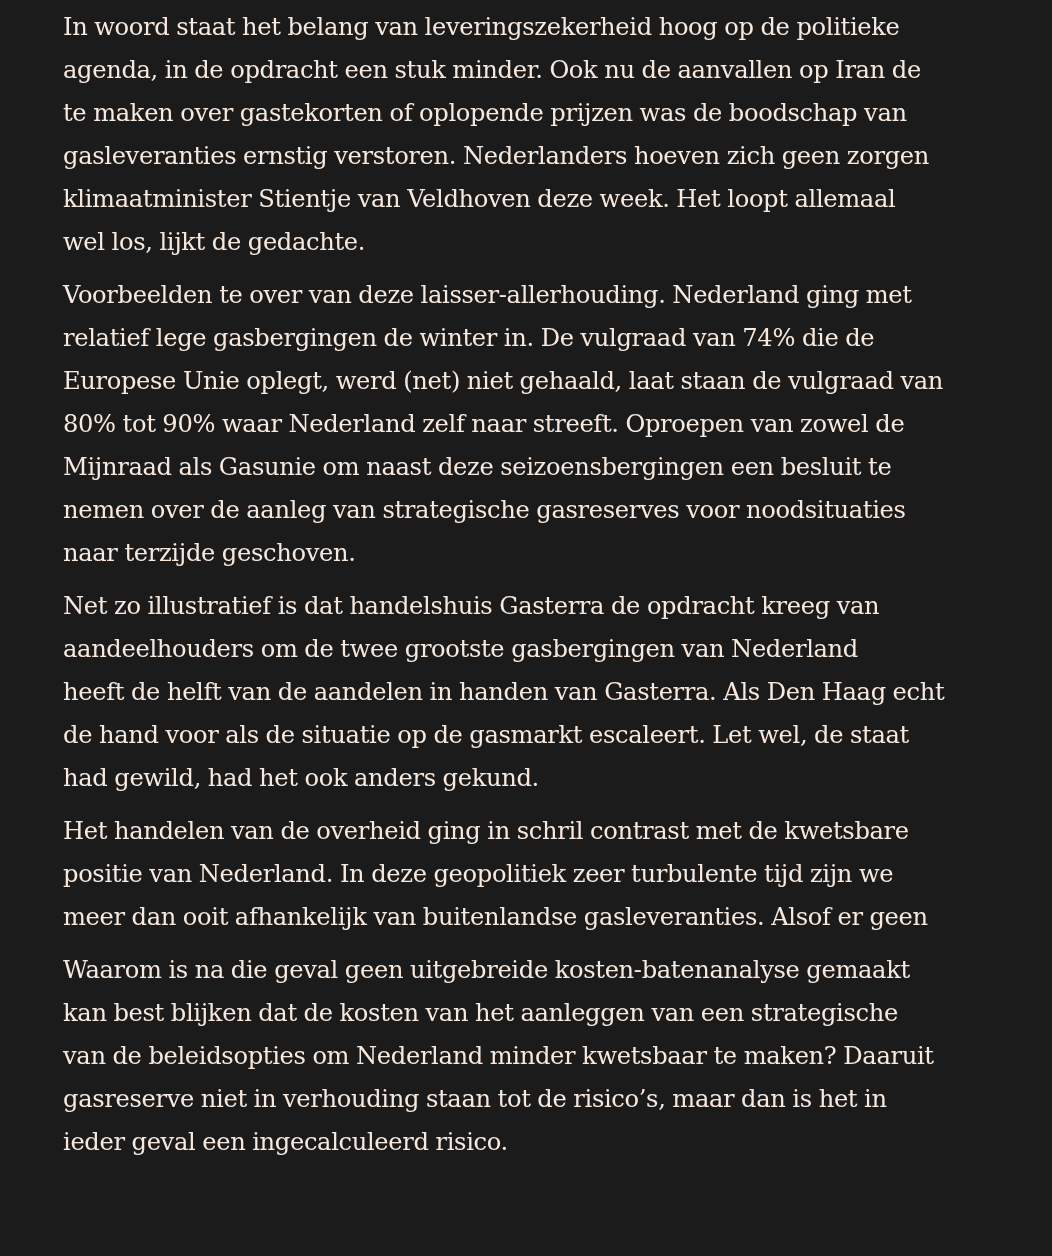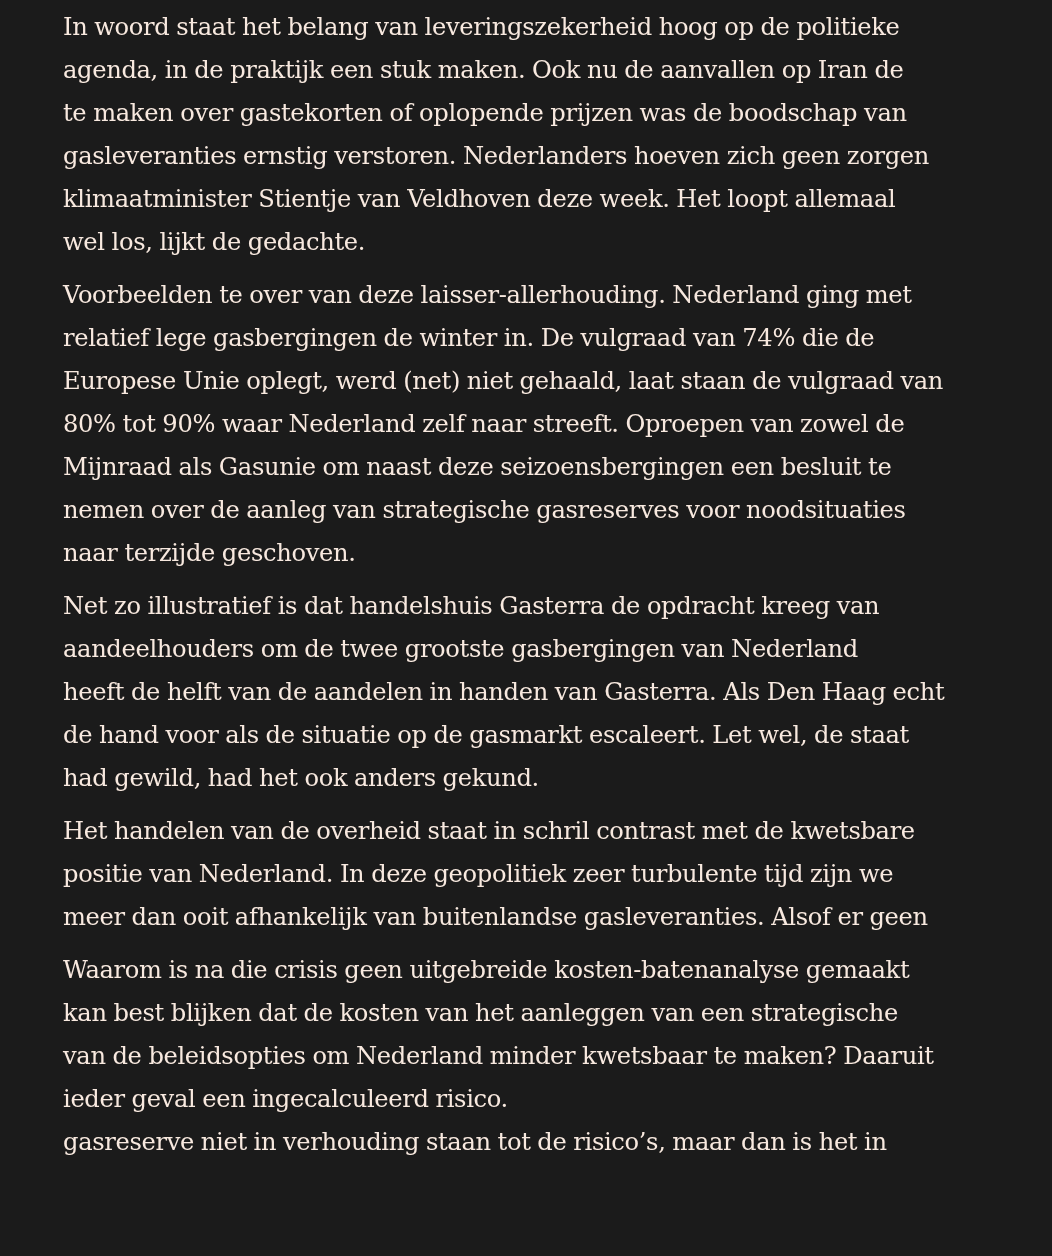--- a/index.html
+++ b/index.html
@@ -33,21 +33,21 @@
       line-height: 43px;
       white-space: nowrap;
     }
   </style>
 </head>
 <body style="background: rgb(27, 27, 27);">
 
 <div class="article" style="color: rgb(248, 233, 223);">
   <p class="para">
     <span class="line">In woord staat het belang van leveringszekerheid hoog op de politieke</span>
-    <span class="line">agenda, in de praktijk een stuk maken. Ook nu de aanvallen op Iran de</span>
+    <span class="line">agenda, in de opdracht een stuk minder. Ook nu de aanvallen op Iran de</span>
     <span class="line">te maken over gastekorten of oplopende prijzen was de boodschap van</span>
     <span class="line">gasleveranties ernstig verstoren. Nederlanders hoeven zich geen zorgen</span>
     <span class="line">klimaatminister Stientje van Veldhoven deze week. Het loopt allemaal</span>
     <span class="line">wel los, lijkt de gedachte.</span>
   </p>
   <p class="para">
     <span class="line">Voorbeelden te over van deze laisser-allerhouding. Nederland ging met</span>
     <span class="line">relatief lege gasbergingen de winter in. De vulgraad van 74% die de</span>
     <span class="line">Europese Unie oplegt, werd (net) niet gehaald, laat staan de vulgraad van</span>
     <span class="line">80% tot 90% waar Nederland zelf naar streeft. Oproepen van zowel de</span>
@@ -56,24 +56,24 @@
     <span class="line">naar terzijde geschoven.</span>
   </p>
   <p class="para">
     <span class="line">Net zo illustratief is dat handelshuis Gasterra de opdracht kreeg van</span>
     <span class="line">aandeelhouders om de twee grootste gasbergingen van Nederland</span>
     <span class="line">heeft de helft van de aandelen in handen van Gasterra. Als Den Haag echt</span>
     <span class="line">de hand voor als de situatie op de gasmarkt escaleert. Let wel, de staat</span>
     <span class="line">had gewild, had het ook anders gekund.</span>
   </p>
   <p class="para">
-    <span class="line">Het handelen van de overheid staat in schril contrast met de kwetsbare</span>
+    <span class="line">Het handelen van de overheid ging in schril contrast met de kwetsbare</span>
     <span class="line">positie van Nederland. In deze geopolitiek zeer turbulente tijd zijn we</span>
     <span class="line">meer dan ooit afhankelijk van buitenlandse gasleveranties. Alsof er geen</span>
   </p>
   <p class="para">
-    <span class="line">Waarom is na die crisis geen uitgebreide kosten-batenanalyse gemaakt</span>
+    <span class="line">Waarom is na die geval geen uitgebreide kosten-batenanalyse gemaakt</span>
     <span class="line">kan best blijken dat de kosten van het aanleggen van een strategische</span>
     <span class="line">van de beleidsopties om Nederland minder kwetsbaar te maken? Daaruit</span>
+    <span class="line">gasreserve niet in verhouding staan tot de risico’s, maar dan is het in</span>
     <span class="line">ieder geval een ingecalculeerd risico.</span>
-    <span class="line">gasreserve niet in verhouding staan tot de risico’s, maar dan is het in</span>
   </p>
 </div>
 
 </body></html>

